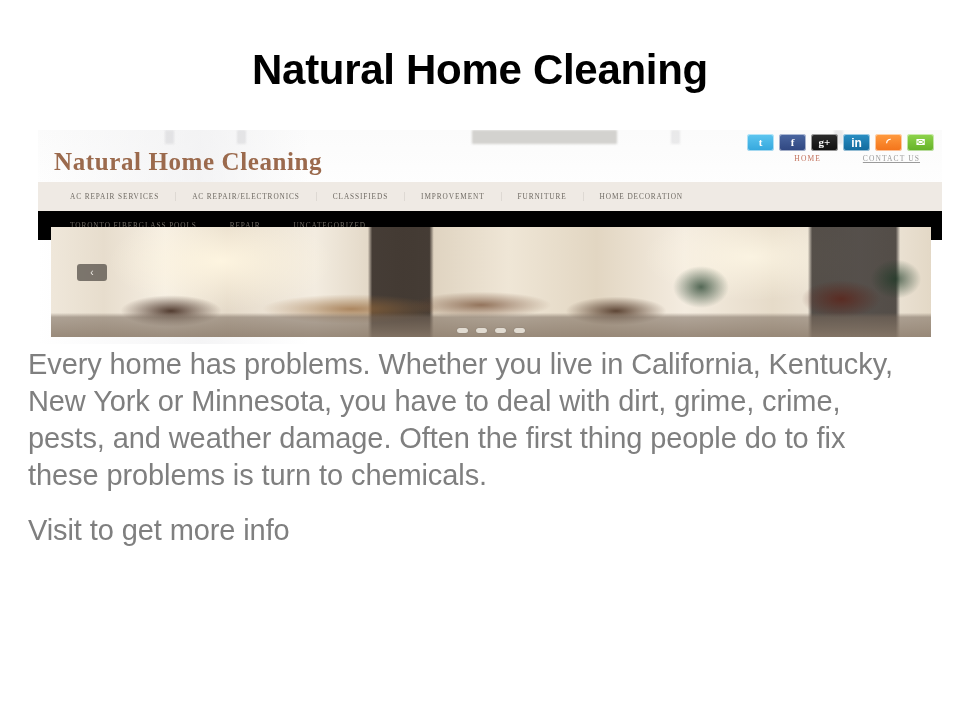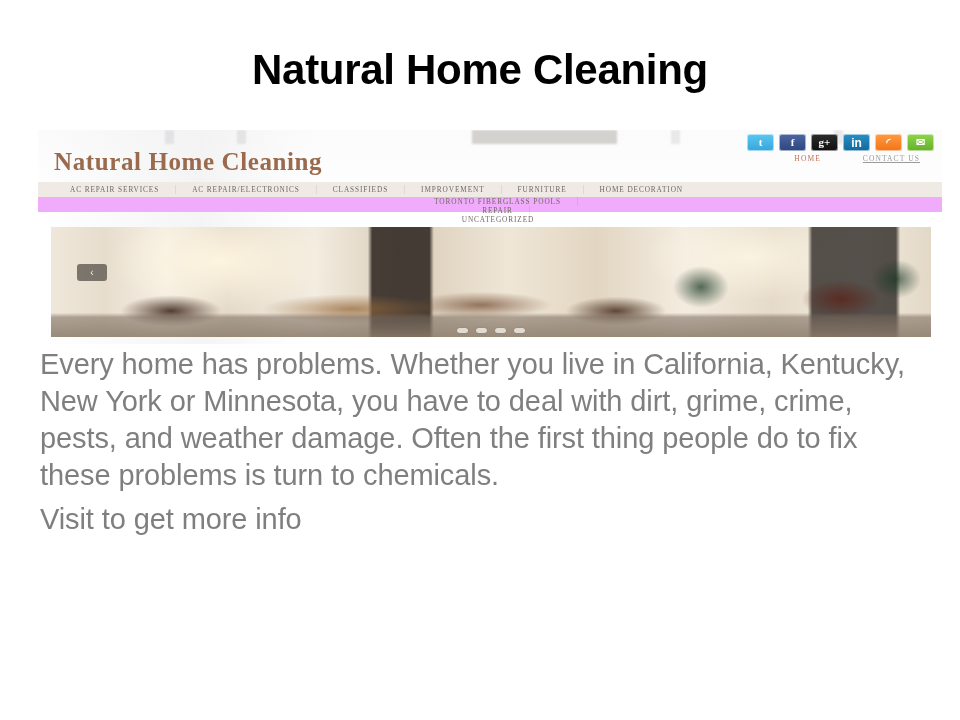--- a/index.html
+++ b/index.html
@@ -119,31 +119,31 @@
   
   .nav-block {
     position: absolute;
     left: 0;
     top: 52px;
     width: 100%;
   }
   .nav-row {
     display: flex;
     align-items: center;
-    height: 15px;
+    height: 29px;
     padding-left: 16px;
     font-family: "Liberation Serif", serif;
     font-size: 7.3px;
     letter-spacing: 0.9px;
     color: #6f6a63;
     filter: blur(0.4px);
   }
   .nav-row-1 { background: #efeae4; }
   .nav-row-2 { background: #fbf9f7; }
-  .nav-row-3 { background: #f0abfc; flex-direction: column; }
+  .nav-row-3 { background: #000000; }
   .nav-item {
     padding: 0 16px;
     border-right: 1px solid rgba(0,0,0,0.07);
     white-space: nowrap;
   }
   .nav-item:last-child { border-right: none; }
 
   
   .hero {
     position: absolute;
@@ -209,31 +209,31 @@
     width: 11px;
     height: 5px;
     border-radius: 3px;
     background: #e2dcd2;
     box-shadow: 0 0 1px rgba(0,0,0,0.35);
   }
 
   
   .body-block {
     position: absolute;
-    left: 40px;
+    left: 28px;
     top: 346px;
     width: 890px;
     color: #7f7f7f;
   }
   .body-para {
     font-size: 29px;
     line-height: 1.28;
     letter-spacing: -0.1px;
   }
-  .body-para.spaced { margin-top: 7px; }
+  .body-para.spaced { margin-top: 18px; }
 </style>
 </head>
 <body>
 
 <div class="slide-title">Natural Home Cleaning</div>
 
 <div class="embedded-shot">
   <div class="shot-page"></div>
   <div class="shot-artifacts"></div>
 

